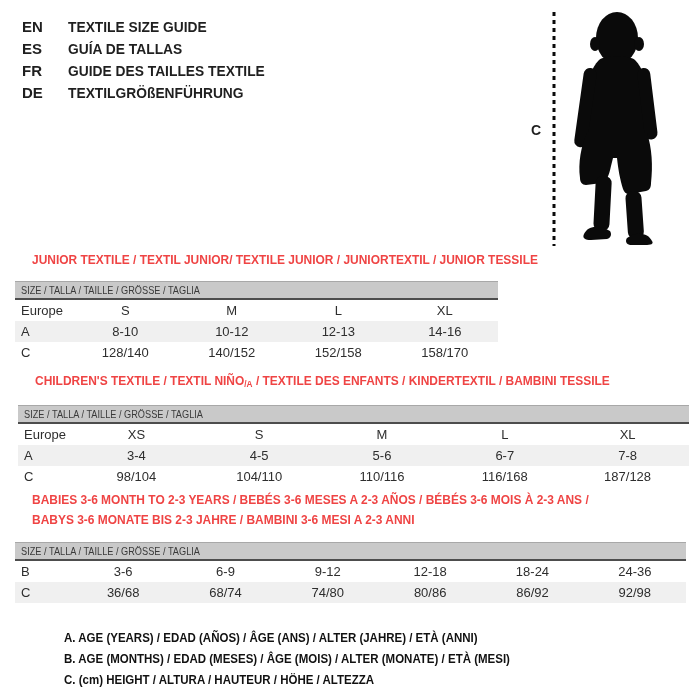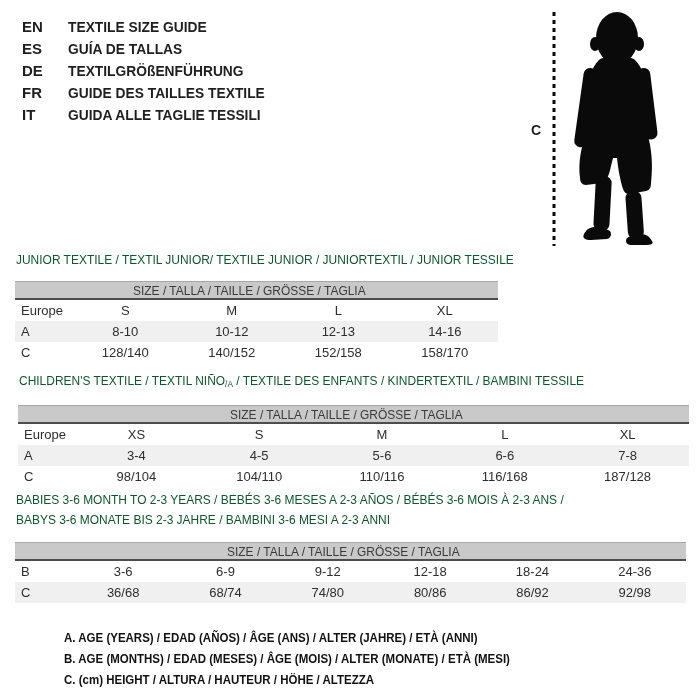--- a/index.html
+++ b/index.html
@@ -19,28 +19,28 @@
   .figure { position:absolute; left:500px; top:0; width:200px; height:250px; }
   .dash-line { position:absolute; left:51px; top:10px; }
   .c-label { position:absolute; left:31px; top:122px; font-weight:700; font-size:14px; }
   .baby { position:absolute; left:60px; top:8px; }
 
   
   .stable { position:absolute; }
   .t1 { left:15px; top:252px; width:483px; }
   .t2 { left:18px; top:373px; width:671px; }
   .t3 { left:15px; top:490px; width:671px; }
-  .t-title { font-weight:400; font-size:13px; line-height:16px; margin-left:1px; color:#14532d; }
+  .t-title { font-weight:700; font-size:13px; line-height:16px; margin-left:17px; color:#ef4444; }
   .t-title-2line { line-height:20px; }
   .sub { font-size:9px; vertical-align:-2px; }
   .size-bar {
     margin-top:13px; height:19px; background:#c9c9c9;
     border-top:1px solid #a8a8a8; border-bottom:2px solid #4d4d4d;
     display:flex; align-items:center; padding-left:6px;
-    font-size:13px; color:#3a3a3a;justify-content:center;
+    font-size:10px; color:#3a3a3a;
   }
   .t3 .size-bar { margin-top:12px; }
   .trow { display:flex; height:21px; align-items:center; font-size:13px; color:#2e2e2e; }
   .trow.alt { background:#f0f0f0; }
   .tlabel { width:57px; padding-left:6px; }
   .tcell { flex:1; text-align:center; }
 
   
   .footnotes { position:absolute; left:20px; top:627px; }
   .fn-row { height:21px; font-weight:700; font-size:12.5px; color:#111; display:flex; align-items:center;margin-left:44px; }
@@ -53,30 +53,26 @@
   <div class="lang-block">
     <div class="lang-row">
       <span class="lang-code">EN</span>
       <span class="cond">TEXTILE SIZE GUIDE</span>
     </div>
     <div class="lang-row">
       <span class="lang-code">ES</span>
       <span class="cond">GUÍA DE TALLAS</span>
     </div>
     <div class="lang-row">
-      <span class="lang-code">DE</span>
-      <span class="cond">TEXTILGRÖßENFÜHRUNG</span>
-    </div>
-    <div class="lang-row">
       <span class="lang-code">FR</span>
       <span class="cond">GUIDE DES TAILLES TEXTILE</span>
     </div>
     <div class="lang-row">
-      <span class="lang-code">IT</span>
-      <span class="cond">GUIDA ALLE TAGLIE TESSILI</span>
+      <span class="lang-code">DE</span>
+      <span class="cond">TEXTILGRÖßENFÜHRUNG</span>
     </div>
   </div>
 
   <div class="figure">
     <svg class="dash-line" width="6" height="236" viewBox="0 0 6 236">
       <line x1="3" y1="2" x2="3" y2="236" stroke="#0a0a0a" stroke-width="3" stroke-dasharray="4 4"></line>
     </svg>
     <span class="c-label">C</span>
     <svg class="baby" width="110" height="238" viewBox="0 0 110 238" fill="#0a0a0a">
       <ellipse cx="57" cy="30" rx="21" ry="26"></ellipse>
@@ -136,21 +132,21 @@
       <div class="tcell">S</div>
       <div class="tcell">M</div>
       <div class="tcell">L</div>
       <div class="tcell">XL</div>
     </div>
     <div class="trow alt">
       <div class="tlabel">A</div>
       <div class="tcell">3-4</div>
       <div class="tcell">4-5</div>
       <div class="tcell">5-6</div>
-      <div class="tcell">6-6</div>
+      <div class="tcell">6-7</div>
       <div class="tcell">7-8</div>
     </div>
     <div class="trow">
       <div class="tlabel">C</div>
       <div class="tcell">98/104</div>
       <div class="tcell">104/110</div>
       <div class="tcell">110/116</div>
       <div class="tcell">116/168</div>
       <div class="tcell">187/128</div>
     </div>

